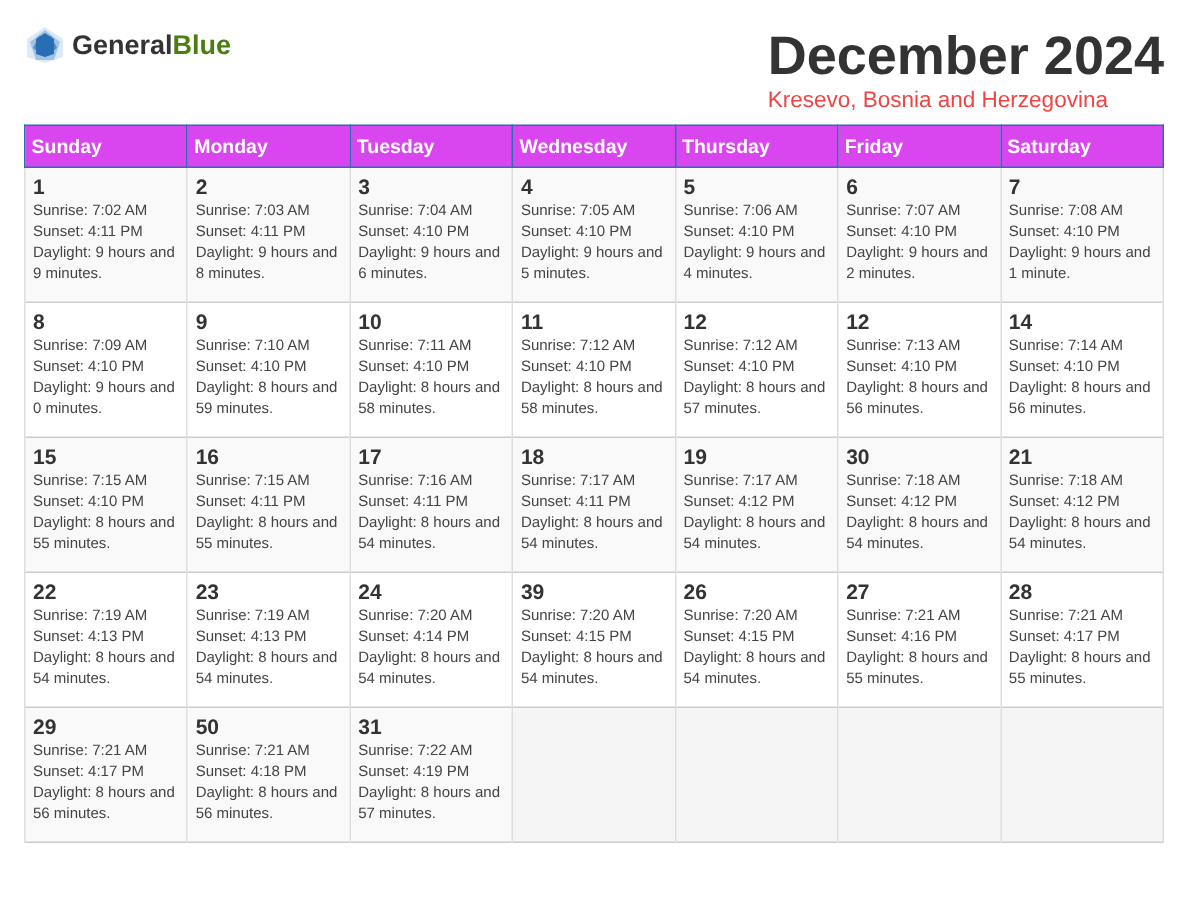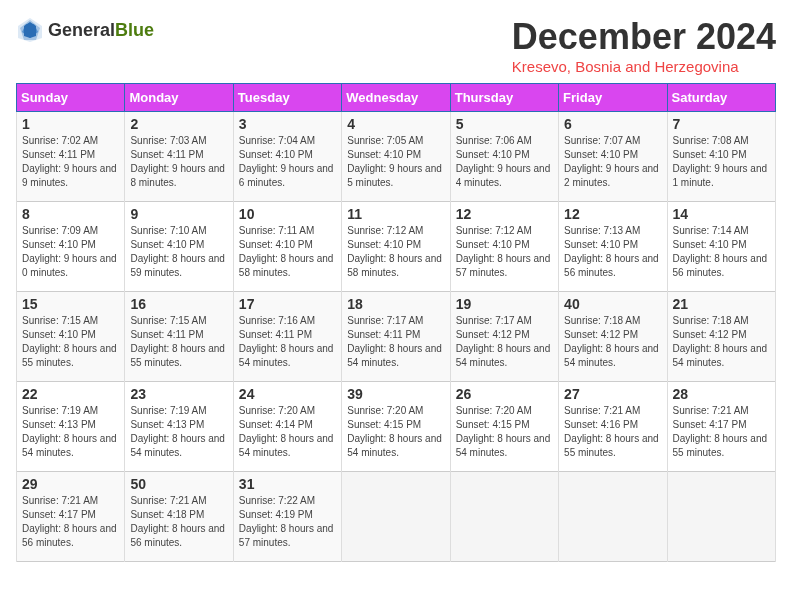--- a/index.html
+++ b/index.html
@@ -153,21 +153,21 @@
         <td><span class="day-number">12</span><span class="day-info">Sunrise: 7:12 AM<br>Sunset: 4:10 PM<br>Daylight: 8 hours and 57 minutes.</span></td>
         <td><span class="day-number">12</span><span class="day-info">Sunrise: 7:13 AM<br>Sunset: 4:10 PM<br>Daylight: 8 hours and 56 minutes.</span></td>
         <td><span class="day-number">14</span><span class="day-info">Sunrise: 7:14 AM<br>Sunset: 4:10 PM<br>Daylight: 8 hours and 56 minutes.</span></td>
       </tr>
       <tr>
         <td><span class="day-number">15</span><span class="day-info">Sunrise: 7:15 AM<br>Sunset: 4:10 PM<br>Daylight: 8 hours and 55 minutes.</span></td>
         <td><span class="day-number">16</span><span class="day-info">Sunrise: 7:15 AM<br>Sunset: 4:11 PM<br>Daylight: 8 hours and 55 minutes.</span></td>
         <td><span class="day-number">17</span><span class="day-info">Sunrise: 7:16 AM<br>Sunset: 4:11 PM<br>Daylight: 8 hours and 54 minutes.</span></td>
         <td><span class="day-number">18</span><span class="day-info">Sunrise: 7:17 AM<br>Sunset: 4:11 PM<br>Daylight: 8 hours and 54 minutes.</span></td>
         <td><span class="day-number">19</span><span class="day-info">Sunrise: 7:17 AM<br>Sunset: 4:12 PM<br>Daylight: 8 hours and 54 minutes.</span></td>
-        <td><span class="day-number">40</span><span class="day-info">Sunrise: 7:18 AM<br>Sunset: 4:12 PM<br>Daylight: 8 hours and 54 minutes.</span></td>
+        <td><span class="day-number">30</span><span class="day-info">Sunrise: 7:18 AM<br>Sunset: 4:12 PM<br>Daylight: 8 hours and 54 minutes.</span></td>
         <td><span class="day-number">21</span><span class="day-info">Sunrise: 7:18 AM<br>Sunset: 4:12 PM<br>Daylight: 8 hours and 54 minutes.</span></td>
       </tr>
       <tr>
         <td><span class="day-number">22</span><span class="day-info">Sunrise: 7:19 AM<br>Sunset: 4:13 PM<br>Daylight: 8 hours and 54 minutes.</span></td>
         <td><span class="day-number">23</span><span class="day-info">Sunrise: 7:19 AM<br>Sunset: 4:13 PM<br>Daylight: 8 hours and 54 minutes.</span></td>
         <td><span class="day-number">24</span><span class="day-info">Sunrise: 7:20 AM<br>Sunset: 4:14 PM<br>Daylight: 8 hours and 54 minutes.</span></td>
         <td><span class="day-number">39</span><span class="day-info">Sunrise: 7:20 AM<br>Sunset: 4:15 PM<br>Daylight: 8 hours and 54 minutes.</span></td>
         <td><span class="day-number">26</span><span class="day-info">Sunrise: 7:20 AM<br>Sunset: 4:15 PM<br>Daylight: 8 hours and 54 minutes.</span></td>
         <td><span class="day-number">27</span><span class="day-info">Sunrise: 7:21 AM<br>Sunset: 4:16 PM<br>Daylight: 8 hours and 55 minutes.</span></td>
         <td><span class="day-number">28</span><span class="day-info">Sunrise: 7:21 AM<br>Sunset: 4:17 PM<br>Daylight: 8 hours and 55 minutes.</span></td>

